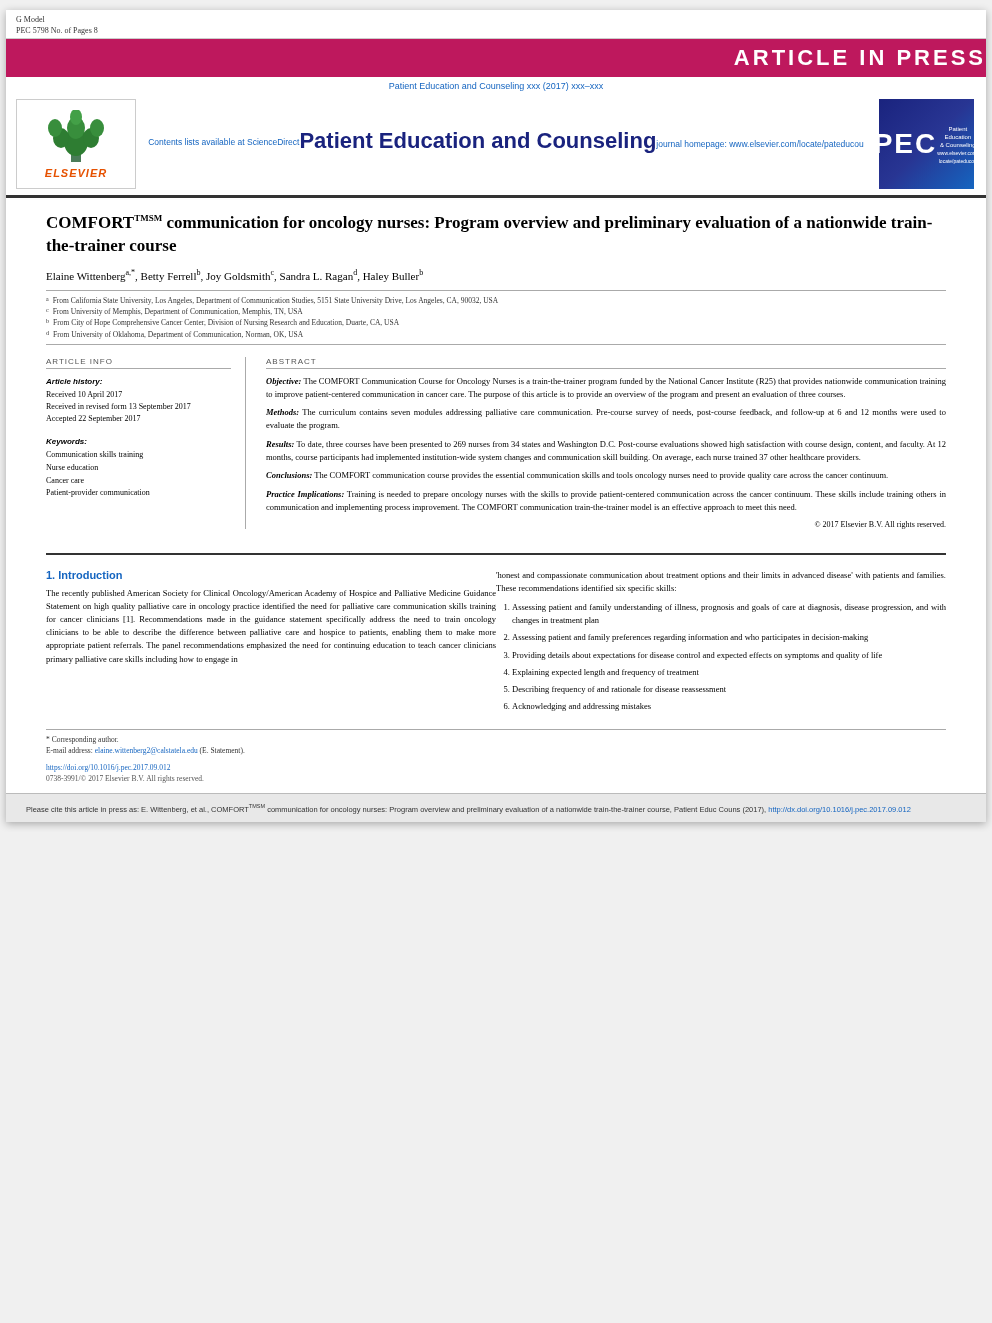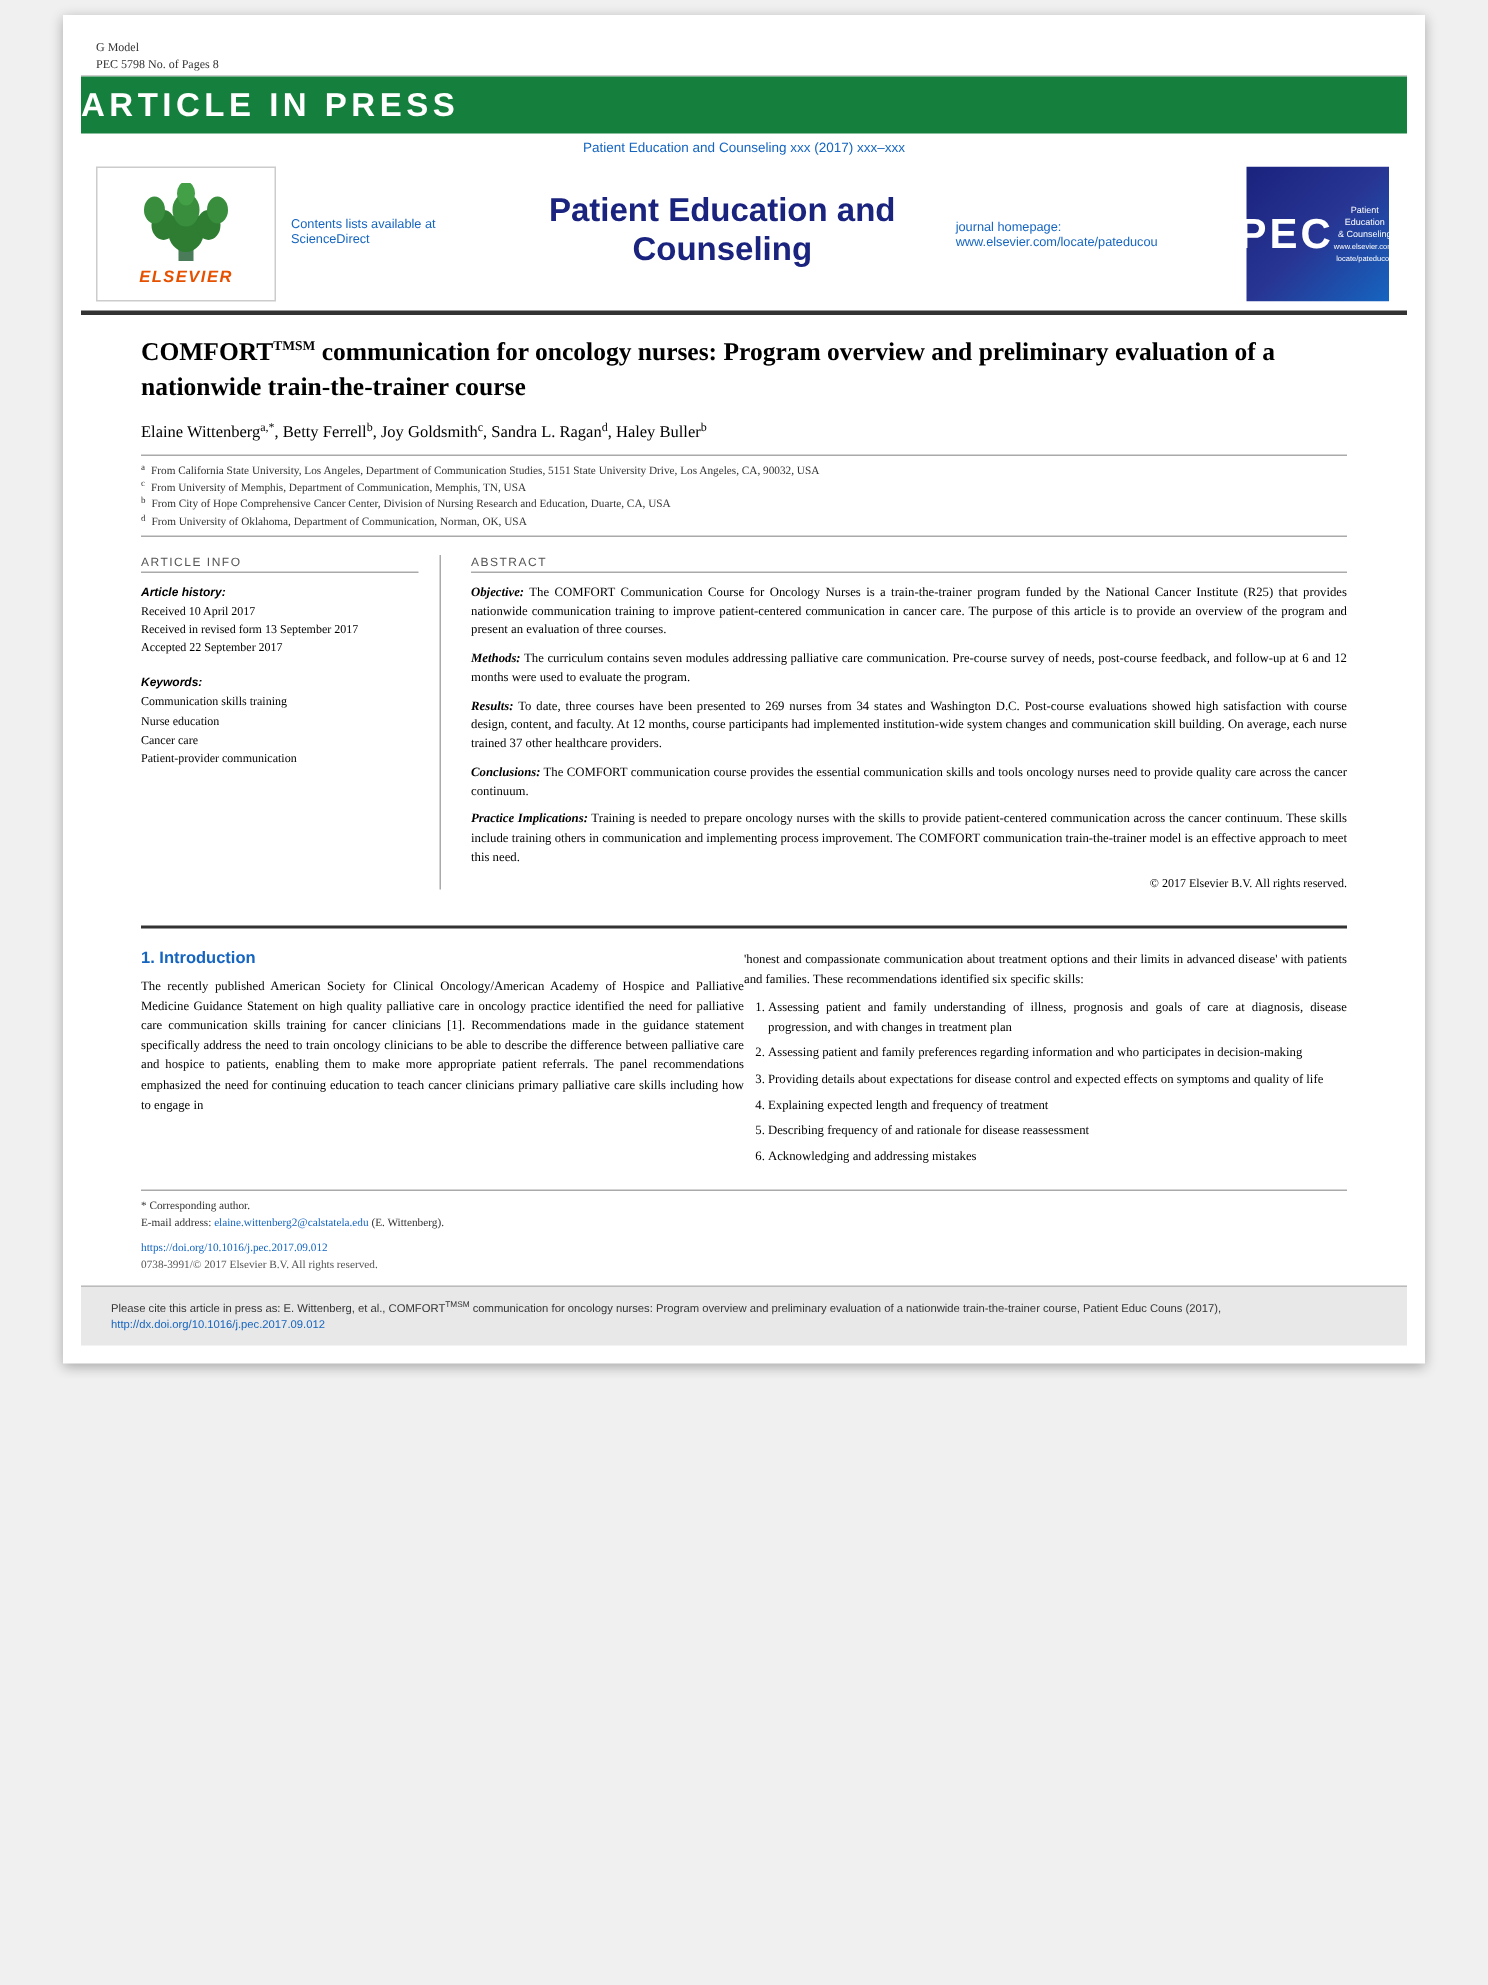--- a/index.html
+++ b/index.html
@@ -6,40 +6,40 @@
     body {
       background: #f0f0f0;
       font-family: 'Times New Roman', Times, serif;
       font-size: 10px;
       color: #000;
       display: flex;
       justify-content: center;
       padding: 10px 0;
     }
     .page {
-      width: 908px;
+      width: 980px;
       background: #fff;
       box-shadow: 0 2px 8px rgba(0,0,0,0.3);
-      padding: 12px;
+      padding: 0;
       position: relative;
     }
 
     
     .top-banner {
       background: #fff;
       padding: 4px 10px 2px;
       display: flex;
       justify-content: space-between;
       align-items: flex-start;
       border-bottom: 1px solid #ccc;
     }
     .top-banner-left { font-size: 8px; color: #333; line-height: 1.4; }
     .article-in-press-bar {
-      background: #15803d;
-      text-align: left;
+      background: #be185d;
+      text-align: right;
       padding: 6px 0;
     }
     .article-in-press-bar span {
       color: #fff;
       font-size: 22px;
       font-weight: bold;
       letter-spacing: 3px;
       font-family: Arial, sans-serif;
       text-transform: uppercase;
     }
@@ -451,21 +451,21 @@
       </div>
 
     </div>
   </div>
 
   <div class="footnote-area">
     <div class="footnote-text">* Corresponding author.</div>
     <div class="footnote-text">
       <span>E-mail address:</span>
       <span style="color:#1565c0; cursor:pointer;">elaine.wittenberg2@calstatela.edu</span>
-      <span>(E. Wittenberg).</span>
+      <span>(E. Statement).</span>
     </div>
   </div>
 
   <div class="doi-line">
     <span style="cursor:pointer;">https://doi.org/10.1016/j.pec.2017.09.012</span>
   </div>
 
   <div class="copyright-line">0738-3991/© 2017 Elsevier B.V. All rights reserved.</div>
 
   <div class="citation-bar">

